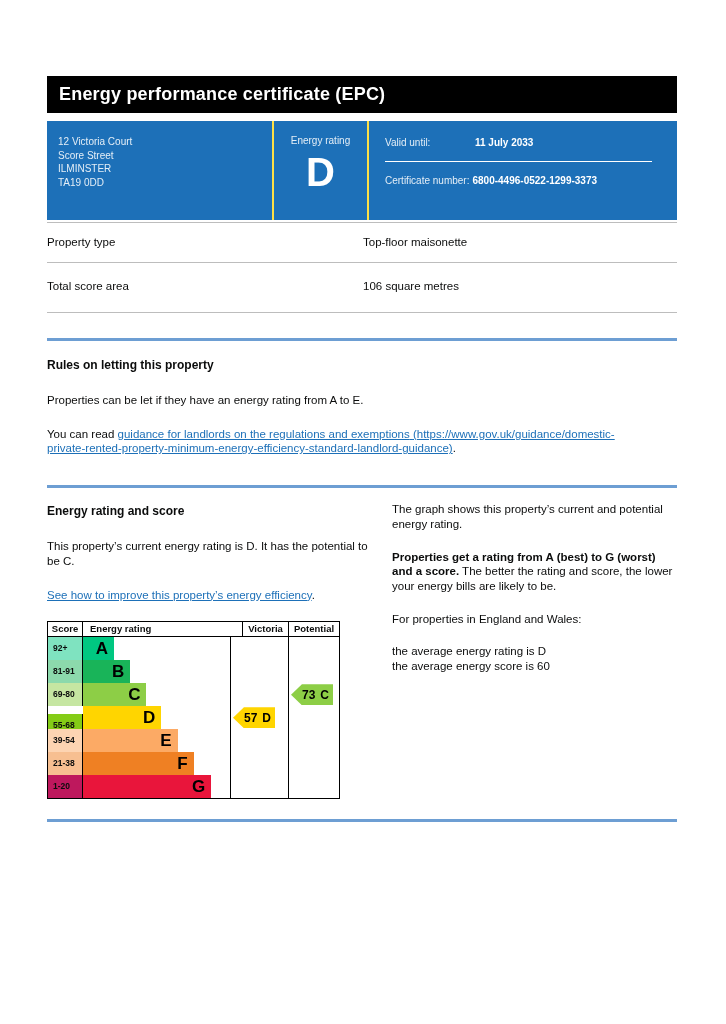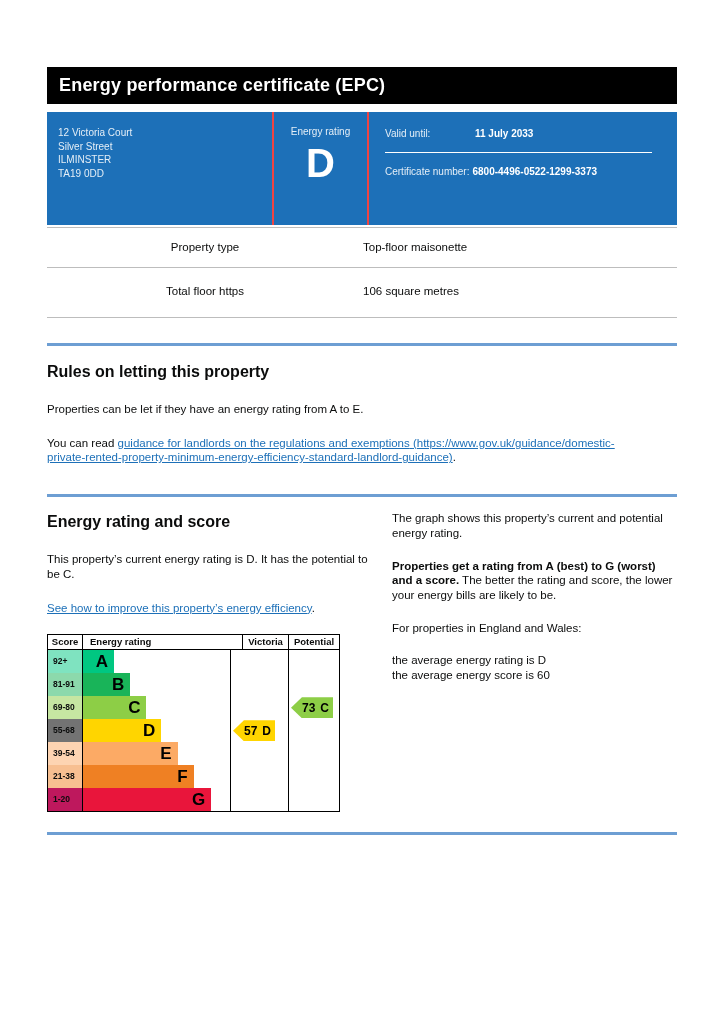--- a/index.html
+++ b/index.html
@@ -1,52 +1,52 @@
 <!DOCTYPE html>
 <html><head>
 <meta charset="utf-8">
 <style>
   html,body{margin:0;padding:0;background:#fff;}
   .page{position:relative;width:726px;height:1024px;background:#fff;overflow:hidden;
         font-family:"Liberation Sans","DejaVu Sans",sans-serif;color:#0b0c0c;}
-  .content{position:absolute;left:47px;top:0;width:630px;}
+  .content{position:absolute;left:47px;top:9px;width:630px;}
   *{box-sizing:border-box;}
 
   
   .titlebar{margin-top:67px;height:37px;background:#000;color:#fff;
             display:flex;align-items:center;padding-left:12px;}
   .titlebar h1{font-size:18px;font-weight:bold;margin:0;letter-spacing:.2px;}
 
   
-  .summary{margin-top:8px;height:113px;display:flex;gap:2px;background:#ef4444;justify-content:space-between;}
+  .summary{margin-top:8px;height:99px;display:flex;gap:2px;background:#fde047;justify-content:space-between;}
   .panel{background:#1d70b8;color:rgba(255,255,255,.88);font-size:10px;line-height:1.35;}
   .panel-address{width:225px;padding:14px 0 0 11px;}
   .panel-rating{width:93px;display:flex;flex-direction:column;align-items:center;padding-top:13px;}
   .panel-rating .rating-letter{color:#fff;font-weight:bold;font-size:40px;line-height:1.1;margin-top:2px;}
   .panel-validity{flex:1;padding:15px 25px 0 16px;}
   .validity-row{display:flex;}
   .validity-row .lbl{width:90px;flex:none;}
   .validity-row .val{color:#fff;font-weight:bold;}
   .panel-validity hr{border:none;border-top:1px solid #fff;margin:11px 0 12px 0;}
   .cert-row .val{margin-left:3px;}
 
   
-  .prop-table{margin-top:2px;text-align:center;}
+  .prop-table{margin-top:2px;}
   .hairline{border:none;border-top:1px solid #bdbdbd;margin:0;}
   .prop-row{display:flex;font-size:11.5px;}
   .prop-row.r1{padding:13px 0 14px 0;}
   .prop-row.r2{padding:17px 0 20px 0;}
   .prop-label{width:316px;flex:none;}
 
   .blue-rule{border:none;border-top:3px solid #6d9ed3;margin:0;}
   .rule-1{margin-top:25px;}
   .rule-2{margin-top:29px;}
   .rule-3{margin-top:20px;}
 
-  h2.section-heading{font-size:16px;font-weight:bold;margin:17px 0 0 0;}
+  h2.section-heading{font-size:12px;font-weight:bold;margin:17px 0 0 0;}
   .body-text{font-size:11.5px;line-height:1.28;margin:0;}
   .mt-21{margin-top:21px;}
   .mt-19{margin-top:19px;}
   a.doc-link{color:#1d70b8;text-decoration:underline;cursor:pointer;overflow-wrap:anywhere;}
   .rules-para2{max-width:586px;}
 
   
   .rating-columns{display:flex;align-items:flex-start;}
   .rating-left{width:332px;flex:none;}
   .rating-right{flex:1;margin-left:13px;padding-top:14px;}
@@ -82,21 +82,21 @@
 <div class="page">
   <div class="content">
 
     <div class="titlebar">
       <h1>Energy performance certificate (EPC)</h1>
     </div>
 
     <div class="summary">
       <div class="panel panel-address">
         <div>12 Victoria Court</div>
-        <div>Silver Street</div>
+        <div>Score Street</div>
         <div>ILMINSTER</div>
         <div>TA19 0DD</div>
       </div>
       <div class="panel panel-rating">
         <div>Energy rating</div>
         <div class="rating-letter">D</div>
       </div>
       <div class="panel panel-validity">
         <div class="validity-row">
           <span class="lbl">Valid until:</span>
@@ -111,21 +111,21 @@
     </div>
 
     <div class="prop-table">
       <hr class="hairline">
       <div class="prop-row r1">
         <div class="prop-label">Property type</div>
         <div class="prop-value">Top-floor maisonette</div>
       </div>
       <hr class="hairline">
       <div class="prop-row r2">
-        <div class="prop-label">Total floor https</div>
+        <div class="prop-label">Total score area</div>
         <div class="prop-value">106 square metres</div>
       </div>
       <hr class="hairline">
     </div>
 
     <hr class="blue-rule rule-1">
 
     <section>
       <h2 class="section-heading">Rules on letting this property</h2>
       <p class="body-text mt-21">Properties can be let if they have an energy rating from A to E.</p>
@@ -167,21 +167,21 @@
                 </div>
                 <div class="epc-row">
                   <div class="epc-score" style="background: rgb(198, 230, 162);">69-80</div>
                   <div class="epc-barcell">
                     <div class="epc-bar" style="width: 47%; background: rgb(141, 206, 70);">
                       <span class="epc-letter">C</span>
                     </div>
                   </div>
                 </div>
                 <div class="epc-row">
-                  <div class="epc-score" style="background: #737373;">55-68</div>
+                  <div class="epc-score" style="background: #84cc16; margin-top: 8px;">55-68</div>
                   <div class="epc-barcell">
                     <div class="epc-bar" style="width: 58%; background: rgb(255, 213, 0);">
                       <span class="epc-letter">D</span>
                     </div>
                   </div>
                 </div>
                 <div class="epc-row">
                   <div class="epc-score" style="background: rgb(253, 212, 178);">39-54</div>
                   <div class="epc-barcell">
                     <div class="epc-bar" style="width: 70%; background: rgb(252, 170, 101);">

